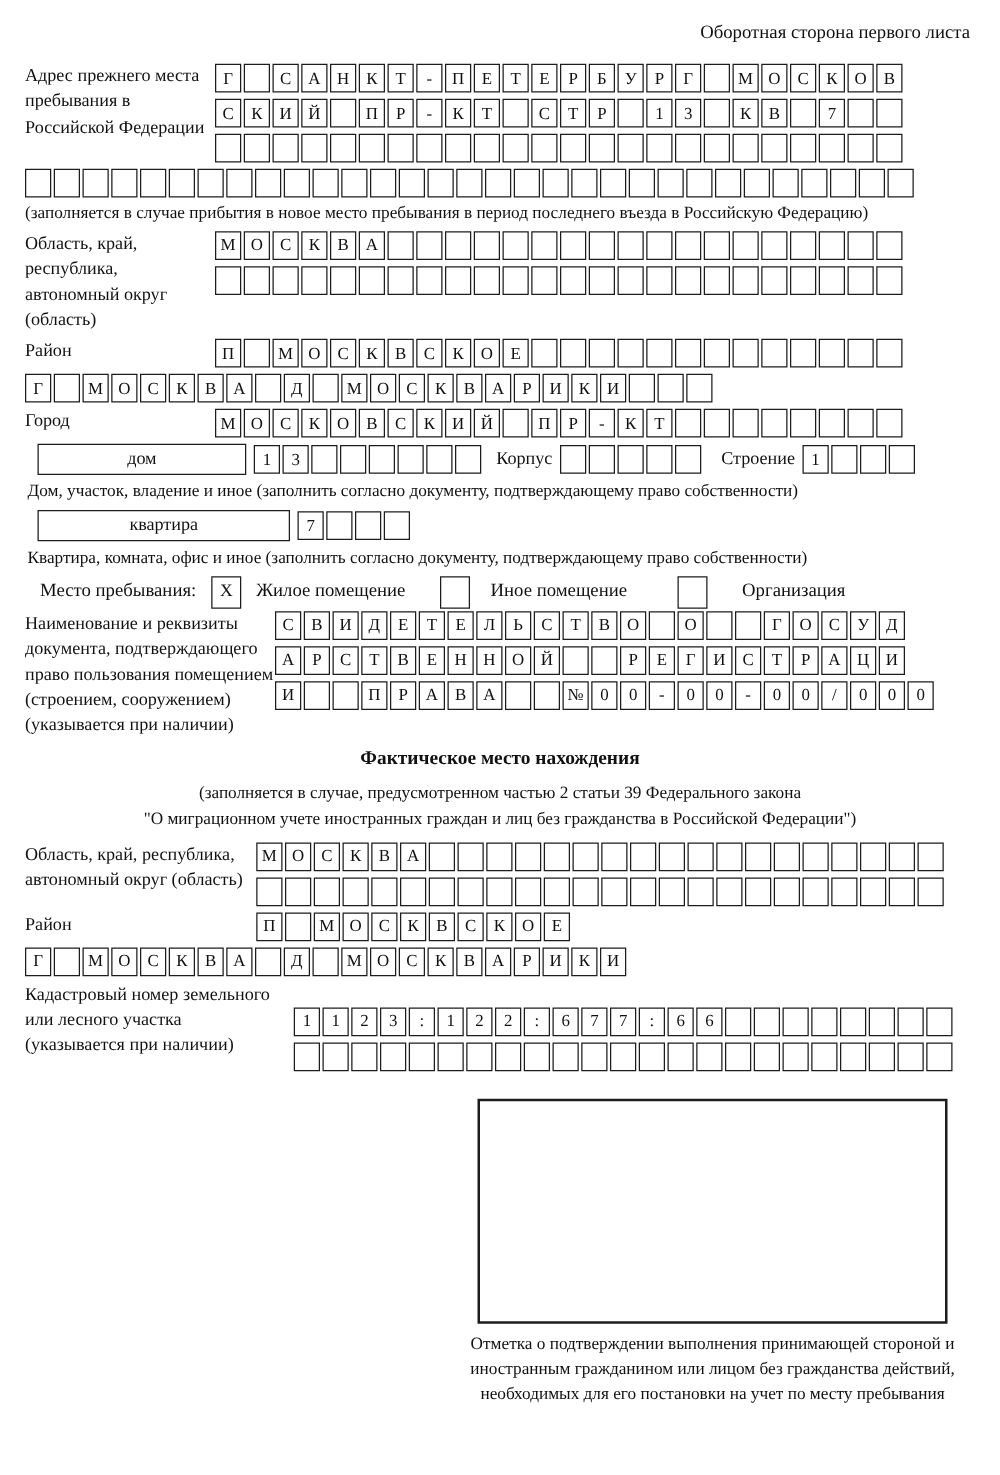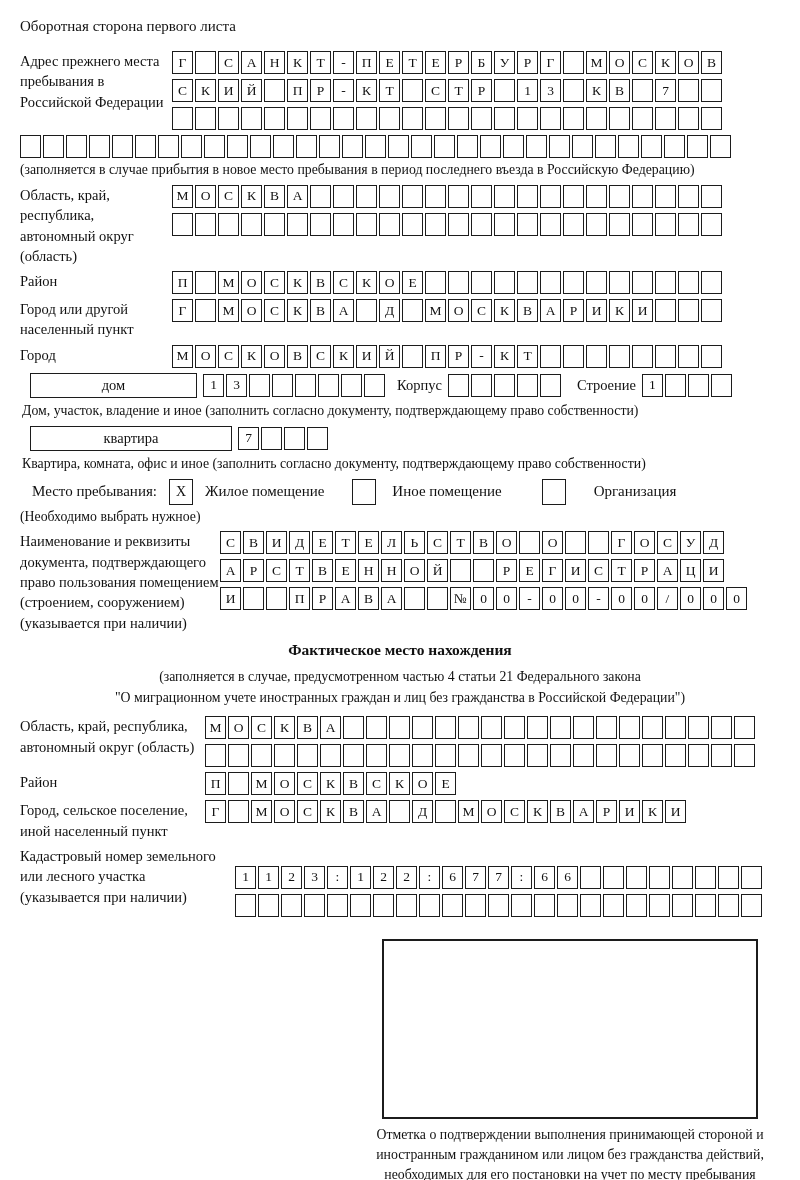--- a/index.html
+++ b/index.html
@@ -2,21 +2,21 @@
 <html><head>
 <meta charset="utf-8">
 <style>
   html,body{margin:0;padding:0;background:#ffffff;}
   .page{
     width:800px;min-height:1180px;box-sizing:border-box;
     padding:8px 20px 10px 20px;
     font-family:"Liberation Serif","DejaVu Serif",serif;
     color:#111;background:#fff;
   }
-  .header-note{text-align:left;font-size:15px;margin:10px 4px 16px 0;}
+  .header-note{text-align:right;font-size:15px;margin:10px 4px 16px 0;}
   .field{display:flex;align-items:flex-start;margin-bottom:5px;}
   .flabel{font-size:14.5px;line-height:1.4;flex:none;}
   .w152{width:152px;}
   .w185{width:185px;}
   .w200{width:200px;}
   .w205{width:205px;}
   .rows{display:flex;flex-direction:column;gap:5px;}
   .cells{display:flex;gap:2px;}
   .cell{
     width:19px;height:21px;border:1.6px solid #1c1c1c;flex:none;
@@ -260,21 +260,20 @@
         <span class="cell"></span>
         <span class="cell"></span>
         <span class="cell"></span>
         <span class="cell"></span>
         <span class="cell"></span>
         <span class="cell"></span>
       </div>
   </div>
 
   <div class="field">
-    <div class="flabel w152">Город или другой населенный пункт</div>
     <div class="cells">
         <span class="cell">Г</span>
         <span class="cell"></span>
         <span class="cell">М</span>
         <span class="cell">О</span>
         <span class="cell">С</span>
         <span class="cell">К</span>
         <span class="cell">В</span>
         <span class="cell">А</span>
         <span class="cell"></span>
@@ -381,21 +380,20 @@
     <span>Жилое помещение</span>
     <div class="gap28"></div>
     <div class="checkbox"></div>
     <div class="gap16"></div>
     <span>Иное помещение</span>
     <div class="gap40"></div>
     <div class="checkbox"></div>
     <div class="gap28"></div>
     <span>Организация</span>
   </div>
-  <div class="cap cap-center">(Необходимо выбрать нужное)</div>
 
   <div class="field">
     <div class="flabel w200">Наименование и реквизиты документа, подтверждающего право пользования помещением (строением, сооружением) (указывается при наличии)</div>
     <div class="rows">
       <div class="cells">
           <span class="cell">С</span>
           <span class="cell">В</span>
           <span class="cell">И</span>
           <span class="cell">Д</span>
           <span class="cell">Е</span>
@@ -464,21 +462,21 @@
           <span class="cell">/</span>
           <span class="cell">0</span>
           <span class="cell">0</span>
           <span class="cell">0</span>
         </div>
     </div>
   </div>
 
   <div class="h-title">Фактическое место нахождения</div>
   <div class="actual-caption">
-    <span>(заполняется в случае, предусмотренном частью 4 статьи 21 Федерального закона</span><br>
+    <span>(заполняется в случае, предусмотренном частью 2 статьи 39 Федерального закона</span><br>
     <span>"О миграционном учете иностранных граждан и лиц без гражданства в Российской Федерации")</span>
   </div>
 
   <div class="field">
     <div class="flabel w185">Область, край, республика, автономный округ (область)</div>
     <div class="rows">
       <div class="cells">
           <span class="cell">М</span>
           <span class="cell">О</span>
           <span class="cell">С</span>
@@ -544,21 +542,20 @@
         <span class="cell">К</span>
         <span class="cell">В</span>
         <span class="cell">С</span>
         <span class="cell">К</span>
         <span class="cell">О</span>
         <span class="cell">Е</span>
       </div>
   </div>
 
   <div class="field">
-    <div class="flabel w185">Город, сельское поселение, иной населенный пункт</div>
     <div class="cells">
         <span class="cell">Г</span>
         <span class="cell"></span>
         <span class="cell">М</span>
         <span class="cell">О</span>
         <span class="cell">С</span>
         <span class="cell">К</span>
         <span class="cell">В</span>
         <span class="cell">А</span>
         <span class="cell"></span>

